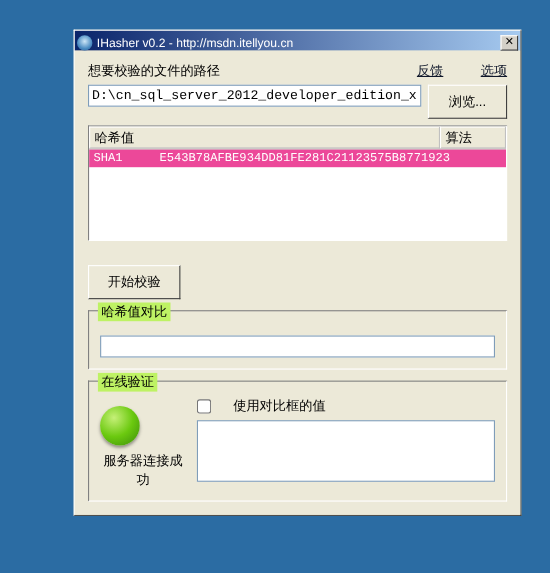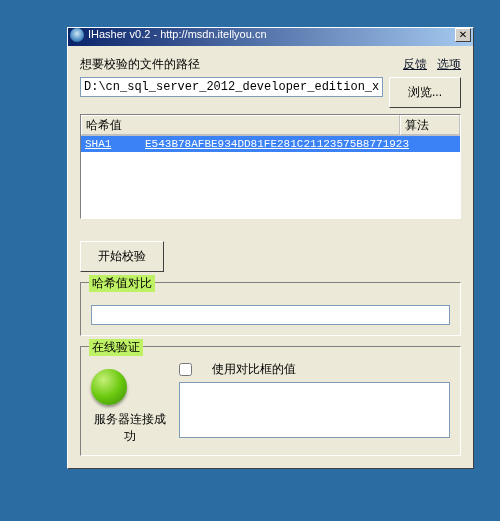--- a/index.html
+++ b/index.html
@@ -20,21 +20,21 @@
   background: #ece9d8;
   border-left: 1px solid #fff;
   border-top: 1px solid #fff;
   border-right: 1px solid #404040;
   border-bottom: 1px solid #404040;
 }
 .titlebar {
   height: 18px;
   background: linear-gradient(to right, #0a246a, #a6caf0);
   display: flex;
-  align-items: flex-start;
+  align-items: flex-end;
   padding: 0 2px;
   color: #fff;
 }
 .titlebar-icon {
   width: 14px;
   height: 14px;
   background: radial-gradient(circle at 50% 40%, #cde6f7 0%, #4a8bc2 60%, #2a5a8a 100%);
   border-radius: 50%;
   margin-right: 4px;
   flex-shrink: 0;
@@ -61,20 +61,21 @@
   color: #000;
 }
 .client {
   padding: 10px 12px 12px 12px;
   background: #ece9d8;
 }
 .label-row {
   display: flex;
   align-items: center;
   margin-bottom: 4px;
+  gap: 24px;
 }
 .label-text { flex: 1; color: #000; }
 .link {
   color: #0f172a;
   text-decoration: underline;
   margin-left: 10px;
   cursor: pointer;
 }
 .path-row {
   display: flex;
@@ -123,23 +124,22 @@
   border-left: 1px solid #fff;
   border-top: 1px solid #fff;
   padding: 2px 4px;
   font-size: 12px;
   line-height: 14px;
 }
 .lv-col.c1 { width: 60px; }
 .lv-col.c2 { flex: 1; }
 .lv-row {
   display: flex;
-  background: #3b82f6;
+  background: #ec4899;
   color: #fff;
-  text-decoration: underline;
 }
 .lv-cell {
   padding: 1px 4px;
   font-family: "Courier New", monospace;
   font-size: 11px;
   line-height: 14px;
   white-space: nowrap;
   overflow: hidden;
 }
 .lv-cell.c1 { width: 60px; }

